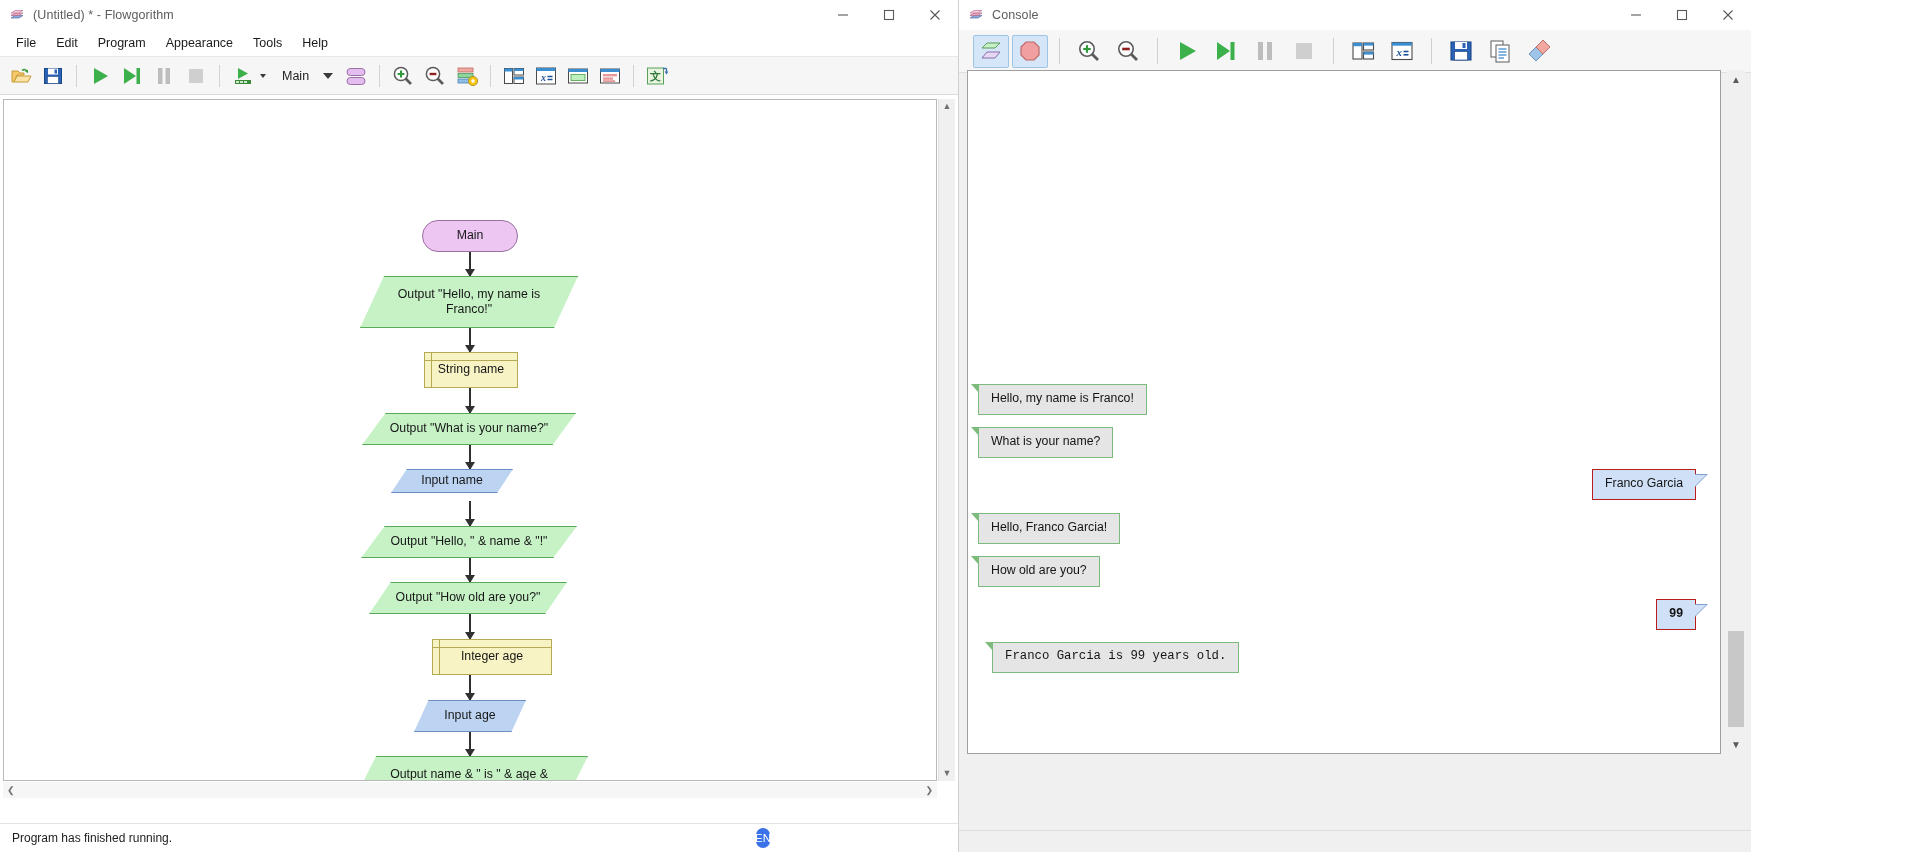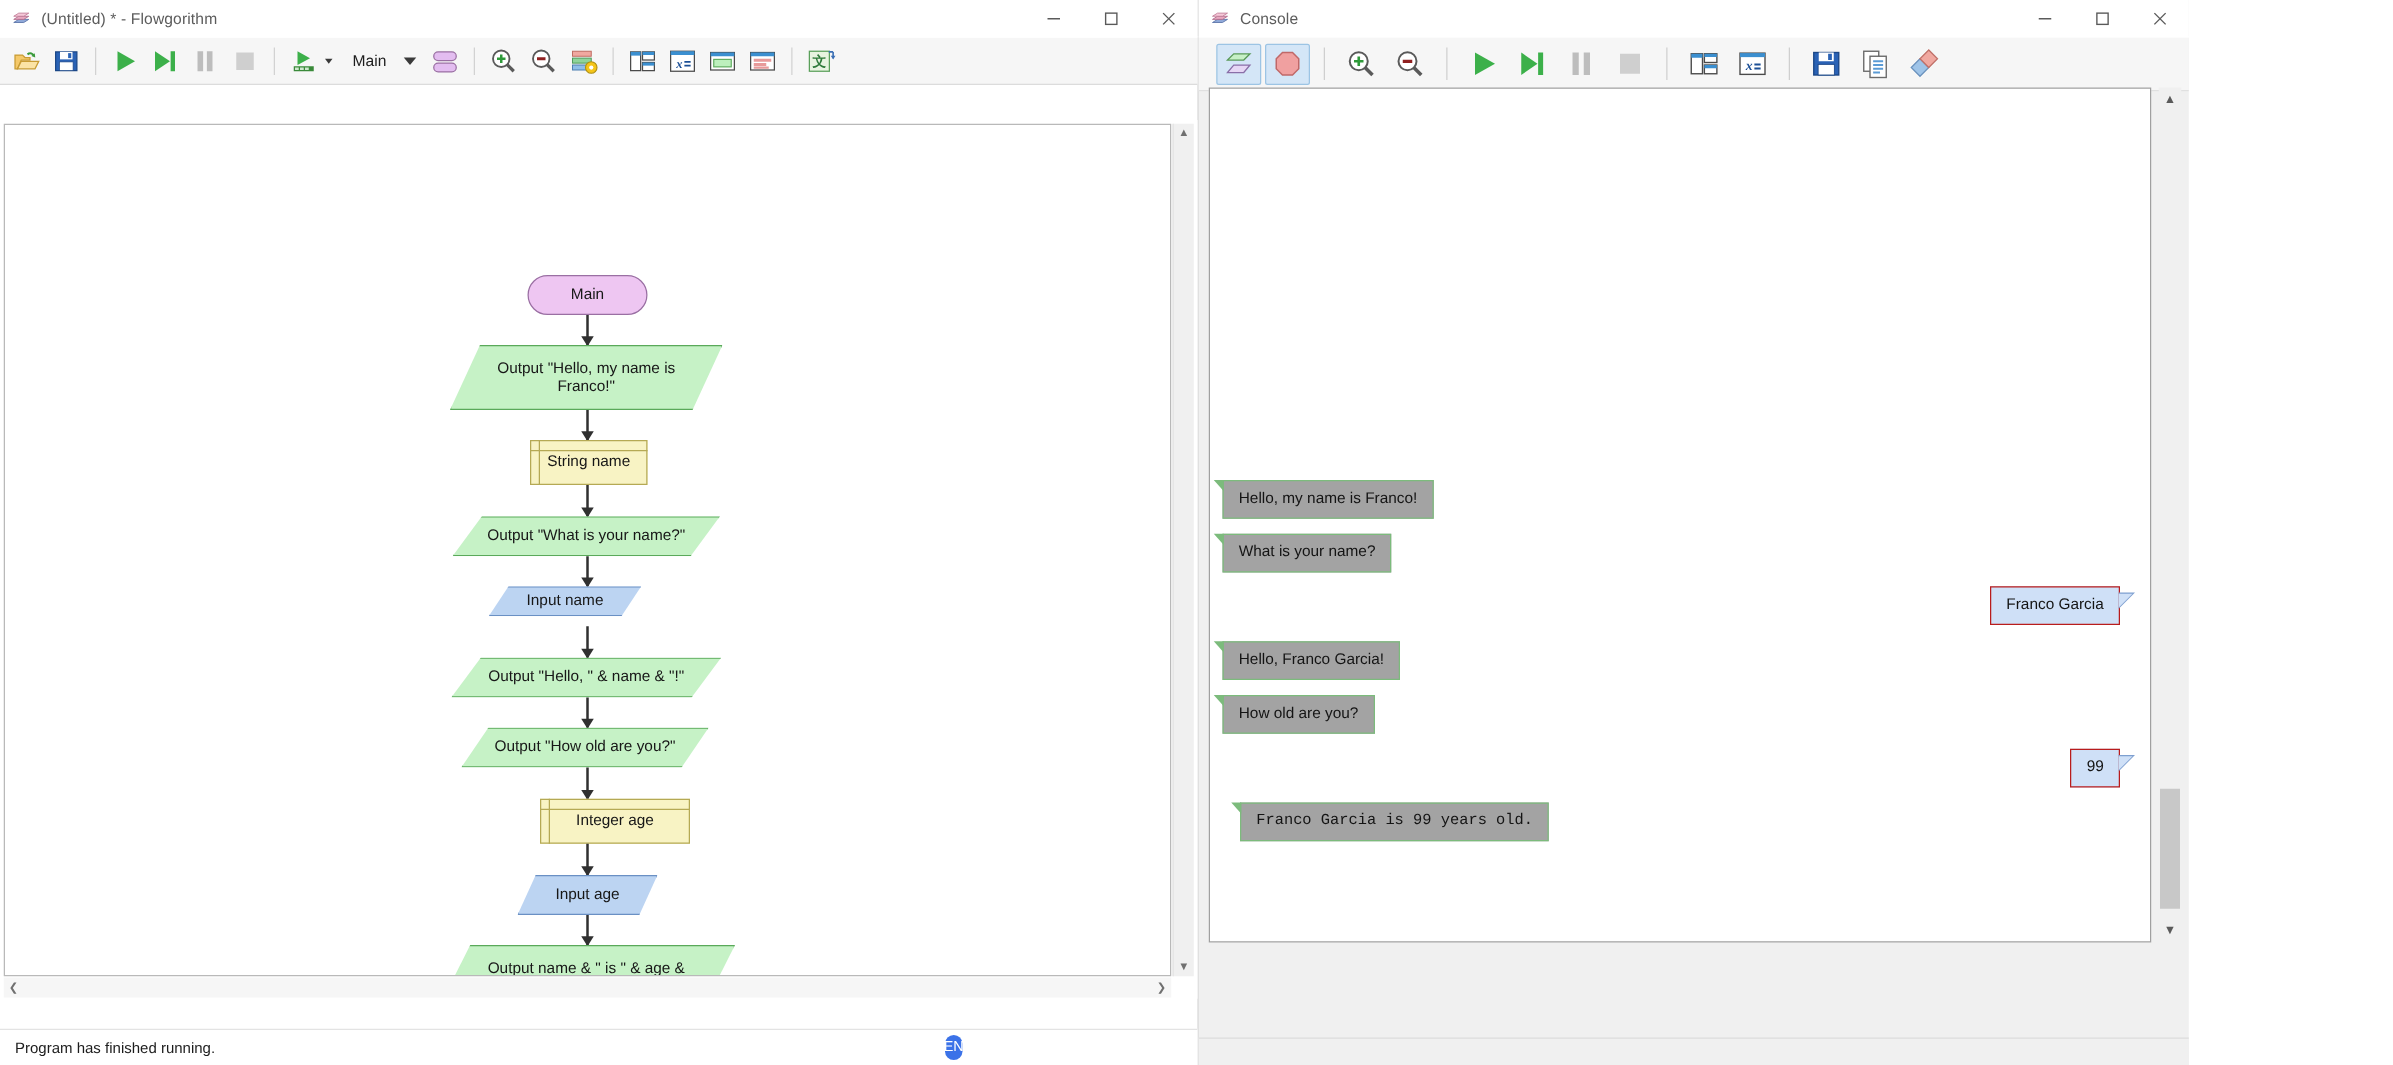--- a/index.html
+++ b/index.html
@@ -172,21 +172,21 @@
     display:flex; flex-direction:column; align-items:center;
   }
   .cvs-arrow { font-size:10px; color:#5a5a5a; padding:4px 0; }
   .cvs-track { flex:1; width:100%; position:relative; }
   .cvs-thumb { position:absolute; left:1px; right:1px; height: 96px; bottom: 8px; background:#c8c8c8; }
 
   .bubble {
     position:absolute; font-size: 12.3px; color: #141414;
     padding: 7px 12px 8px 12px; line-height: 1.1;
   }
-  .b-out { background: #a3a3a3; border: 1px solid #7cbb7c; }
+  .b-out { background: #e5e5e5; border: 1px solid #7cbb7c; }
   .b-out::before {
     content:''; position:absolute; left: -8px; top: -1px;
     width: 0; height:0;
     border-top: 9px solid #7cbb7c;
     border-left: 8px solid transparent;
   }
   .b-in { background: #cfe0f7; border: 1px solid #b91c1c; }
   .b-in::after {
     content:''; position:absolute; right: -11px; top: 5px;
     width:0; height:0;
@@ -246,20 +246,28 @@
         </div>
         <div class="wc">
           <svg width="12" height="12" viewBox="0 0 12 12">
               <line x1="1.5" y1="1.5" x2="10.5" y2="10.5" stroke="#5a5a5a" stroke-width="1.1"></line>
               <line x1="10.5" y1="1.5" x2="1.5" y2="10.5" stroke="#5a5a5a" stroke-width="1.1"></line>
             </svg>
         </div>
       </div>
     </div>
 
+    <div class="menubar">
+      <div class="mi">File</div>
+      <div class="mi">Edit</div>
+      <div class="mi">Program</div>
+      <div class="mi">Appearance</div>
+      <div class="mi">Tools</div>
+      <div class="mi">Help</div>
+    </div>
 
     <div class="toolbar">
 
       <div class="tb-btn">
         <svg width="22" height="22" viewBox="0 0 22 22">
           <path d="M2 17V6h6l2 2h4v2H7l-3 7z" fill="#f5c96a" stroke="#c89b33" stroke-width="1"></path>
           <path d="M4 17l3-6h14l-3 6z" fill="#fbe3a5" stroke="#c89b33" stroke-width="1"></path>
           <path d="M12 5.5c2-1.6 4.5-.8 5 1.2" stroke="#3a9a3a" stroke-width="1.6" fill="none"></path>
           <polygon points="17.8,4.6 18.2,8 15.1,6.8" fill="#3a9a3a"></polygon>
         </svg>
@@ -616,21 +624,21 @@
       </div>
       <div class="bubble b-in" style="right:24px; top:398px;">
         <span>Franco Garcia</span>
       </div>
       <div class="bubble b-out" style="left:10px; top:442px;">
         <span>Hello, Franco Garcia!</span>
       </div>
       <div class="bubble b-out" style="left:10px; top:485px;">
         <span>How old are you?</span>
       </div>
-      <div class="bubble b-in" style="right:24px; top:528px;">
+      <div class="bubble b-in" style="right:24px; top:528px;font-weight:bold;">
         <span>99</span>
       </div>
       <div class="bubble b-out" style="left:24px; top:571px;font-family:Liberation Mono, monospace;">
         <span>Franco Garcia is 99 years old.</span>
       </div>
     </div>
 
     <div class="cvscroll">
       <div class="cvs-arrow">▲</div>
       <div class="cvs-track">

